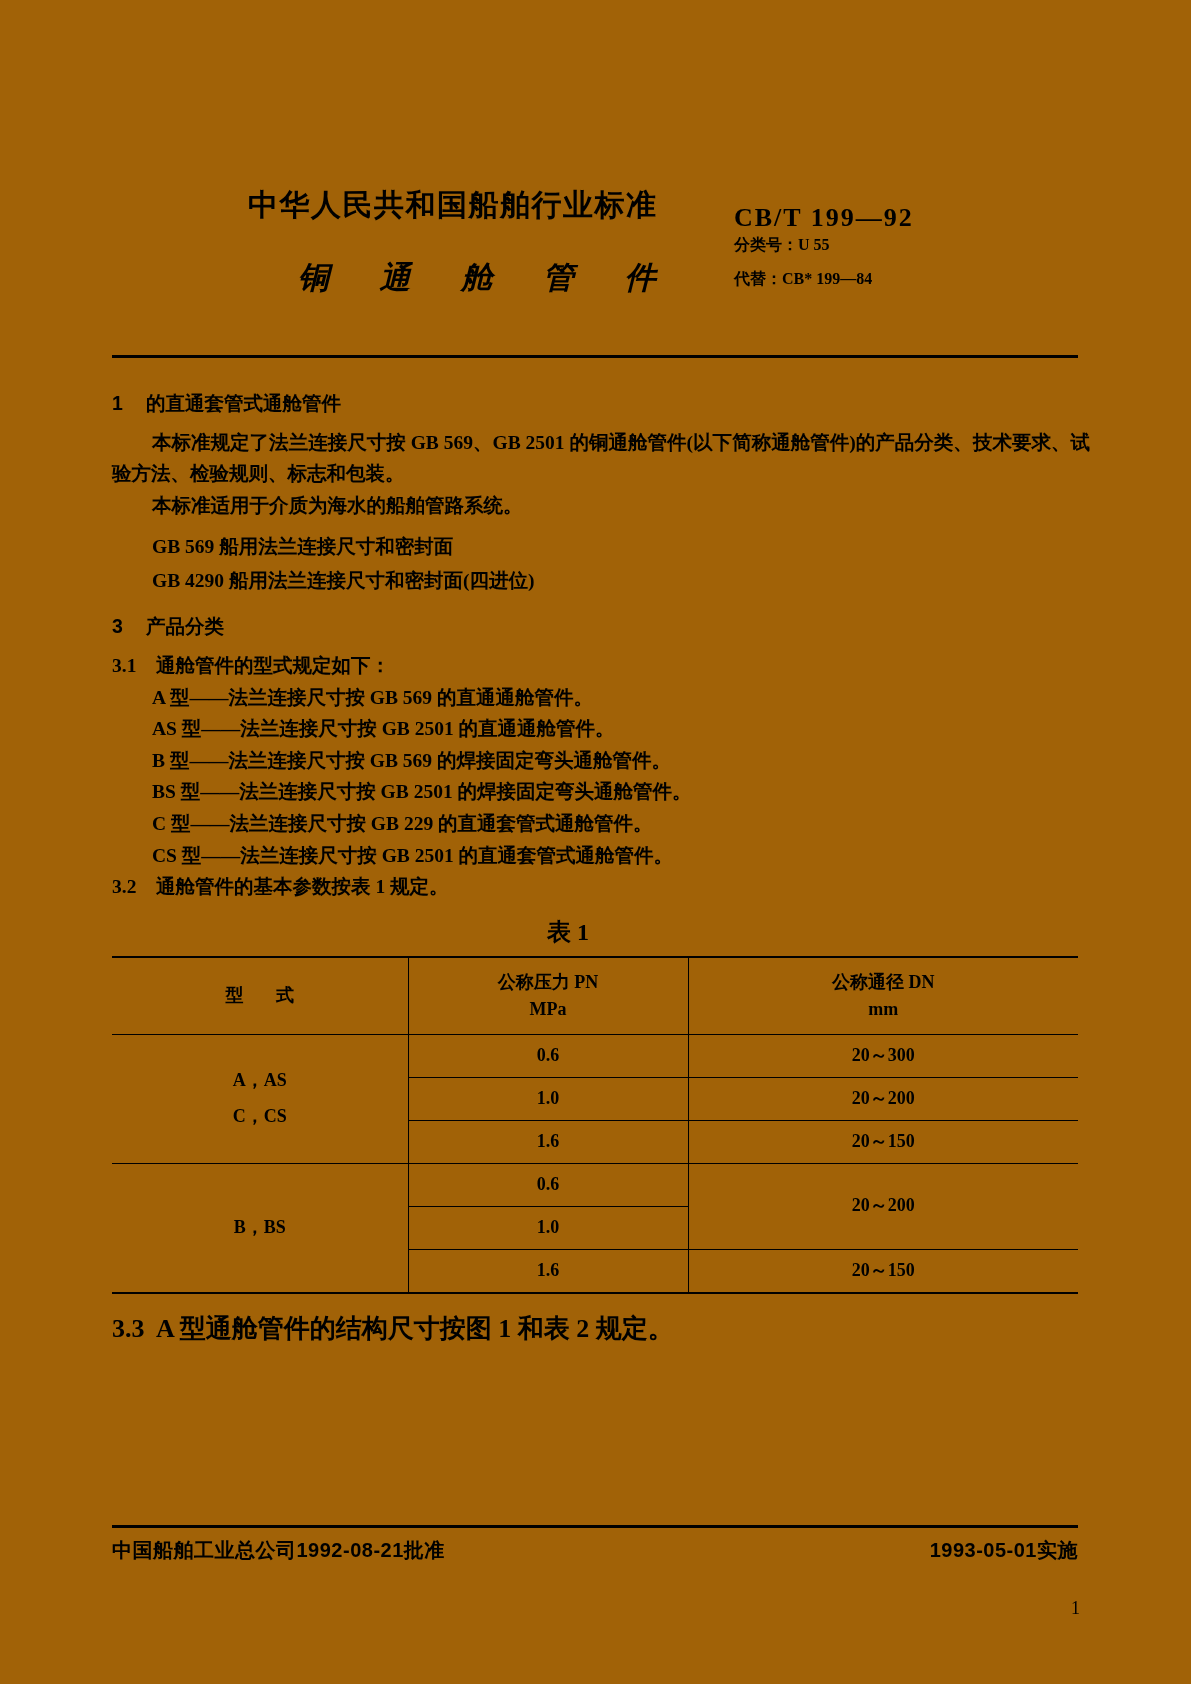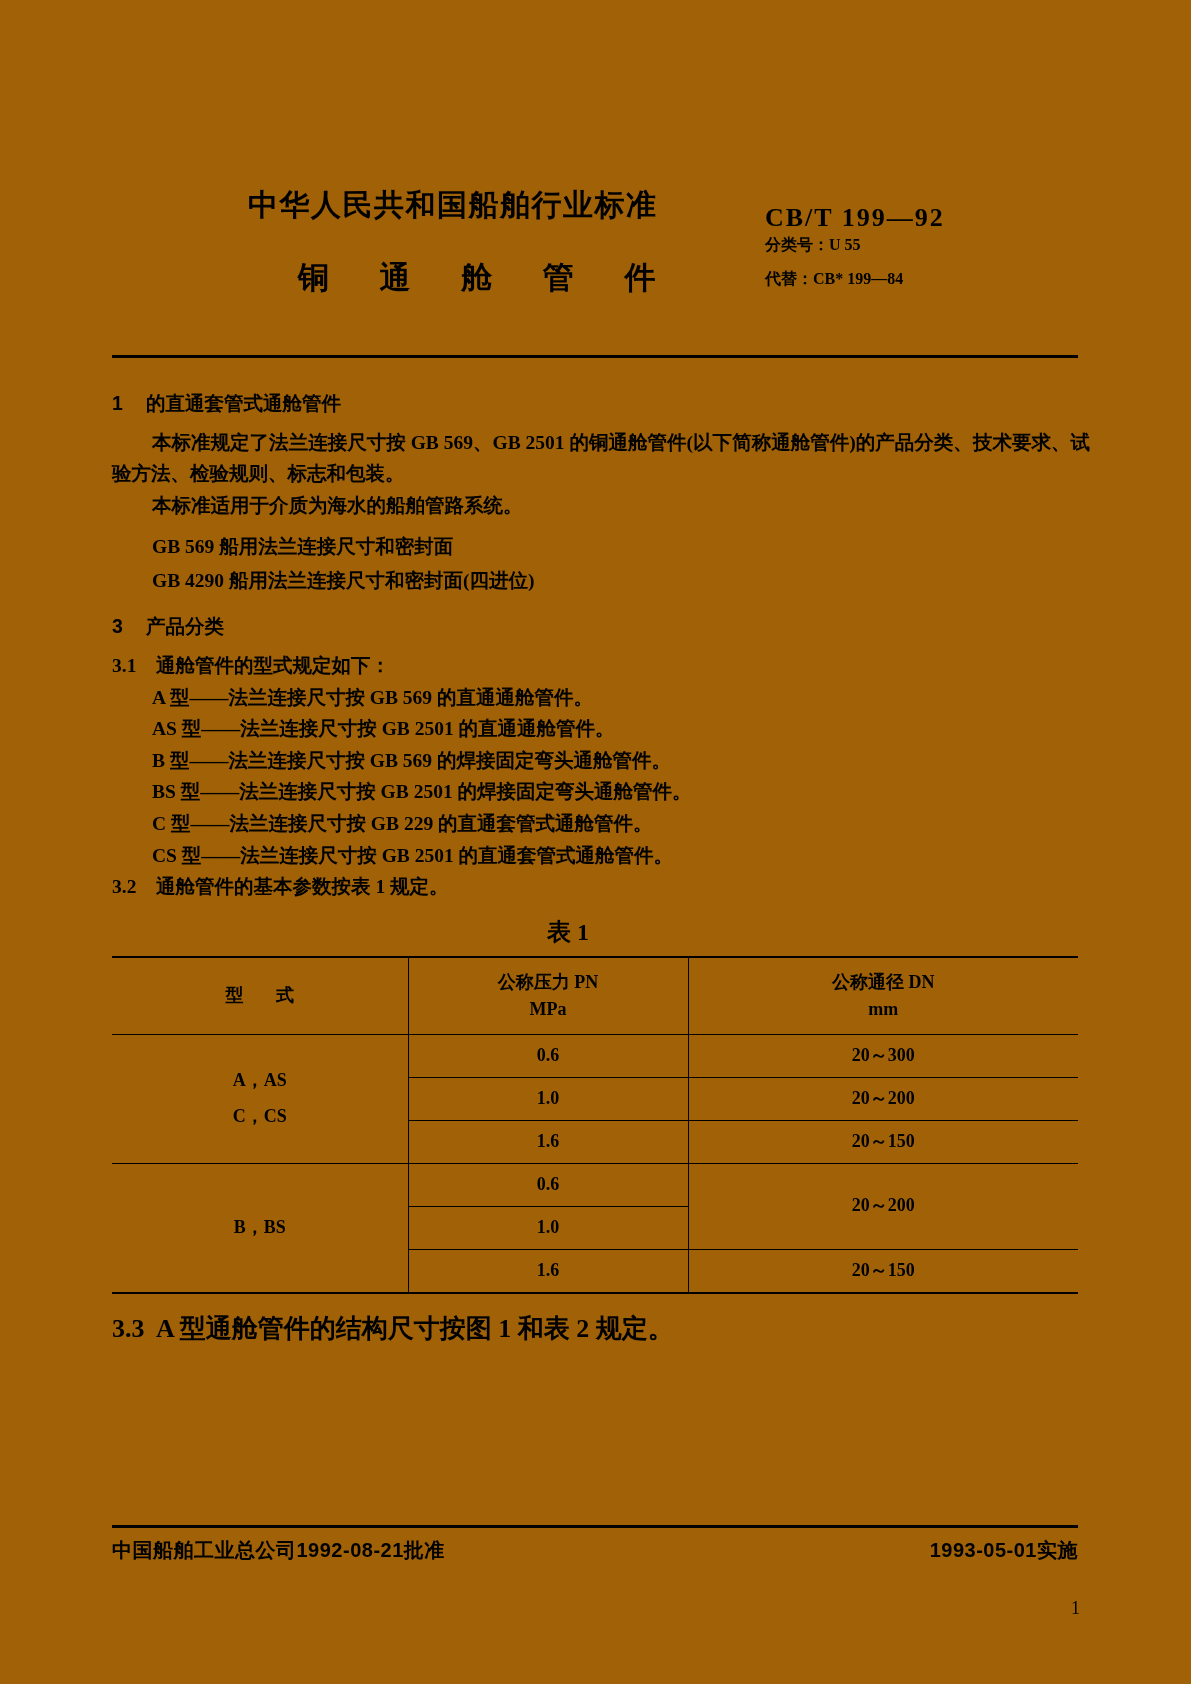--- a/index.html
+++ b/index.html
@@ -39,24 +39,25 @@
   }
   .doc-title {
     position: absolute;
     left: 298px;
     top: 72px;
     font-size: 31px;
     font-weight: bold;
     letter-spacing: 21px;
     font-family: "Liberation Sans", "DejaVu Sans", sans-serif;
     white-space: nowrap;
+    font-style: italic;
   }
   .code-block {
     position: absolute;
-    left: 765px;
+    left: 734px;
     top: 18px;
     width: 330px;
   }
   .std-code {
     font-size: 26px;
     font-weight: bold;
     letter-spacing: 2px;
     font-family: "Liberation Serif", "DejaVu Serif", serif;
     white-space: nowrap;
   }

